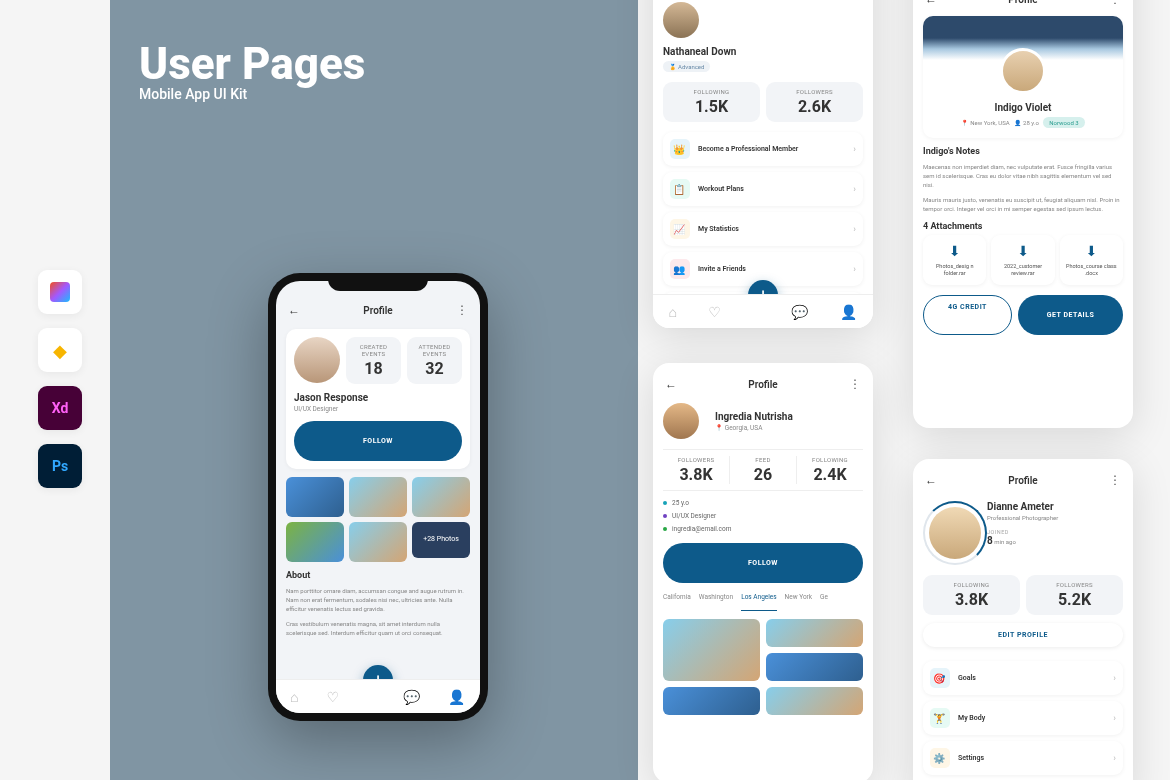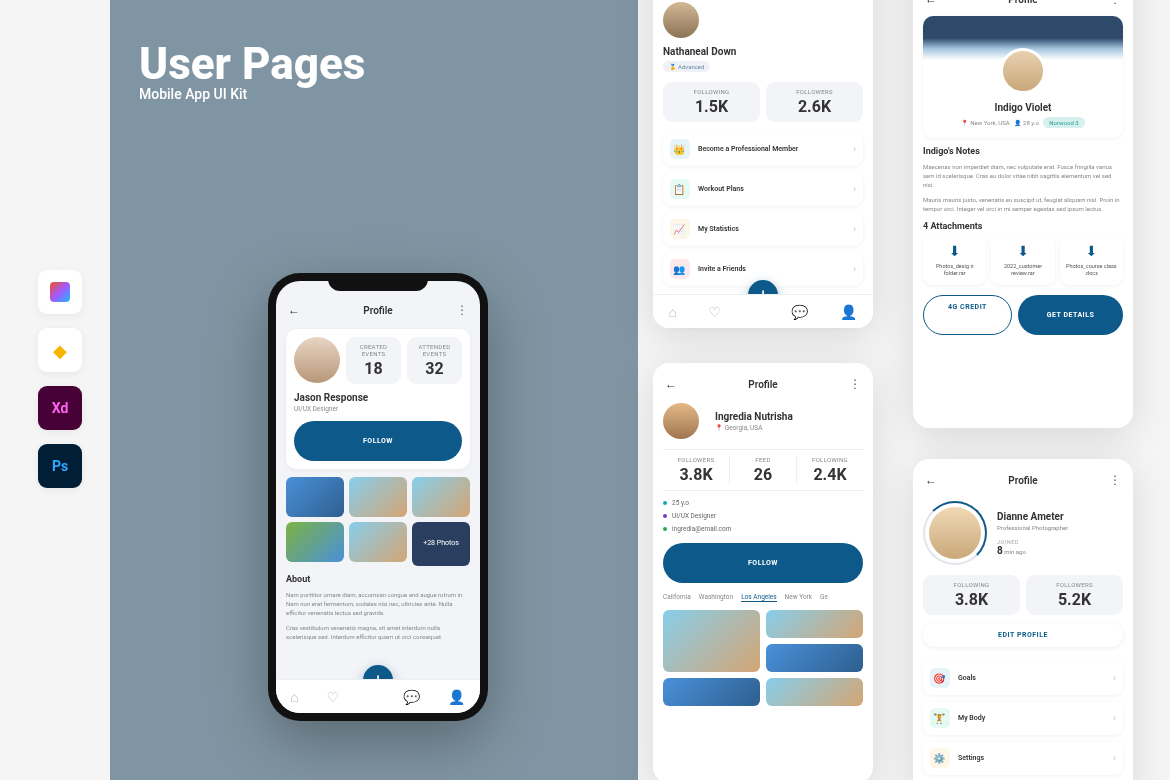--- a/index.html
+++ b/index.html
@@ -56,21 +56,21 @@
 
 .photo{background:linear-gradient(135deg,#4a90d9,#2e5f8f);border-radius:6px}
 .photo.warm{background:linear-gradient(135deg,#87ceeb,#d4a574)}
 .photo.green{background:linear-gradient(135deg,#7cb342,#4a90d9)}
 .photo.dark{background:#2a3f5f;color:#fff;display:flex;align-items:center;justify-content:center;font-size:7px;text-align:center;line-height:1.3}
 
 .hero-img{background:linear-gradient(180deg,#2d4a6b 40%,#a8c8e0 60%,#fff 80%);border-radius:10px}
 
 .badge-pill{display:inline-block;padding:2px 6px;border-radius:8px;font-size:6px}
 .tabs{display:flex;gap:8px;font-size:6.5px;color:#888;margin:10px 0 8px;overflow:hidden;white-space:nowrap}
-.tab.active{color:#0d5a8a;border-bottom:1.5px solid #0d5a8a;padding-bottom:0}
+.tab.active{color:#0d5a8a;border-bottom:1.5px solid #0d5a8a;padding-bottom:9px}
 
 .para{font-size:6px;color:#888;line-height:1.5;margin-top:6px}
 .section-title{font-size:9px;font-weight:700;color:#333;margin:8px 0 4px}
 
 .att-box{background:#fff;border-radius:9px;padding:8px 4px;text-align:center;box-shadow:0 1px 4px rgba(0,0,0,.06);flex:1}
 .att-icon{color:#0d5a8a;font-size:14px}
 .att-label{font-size:5.5px;color:#555;margin-top:4px;line-height:1.3}
 
 .ring{width:64px;height:64px;border-radius:50%;border:2.5px solid #e0e6ec;border-top-color:#0d5a8a;border-right-color:#0d5a8a;display:flex;align-items:center;justify-content:center}
 
@@ -119,21 +119,21 @@
         <div style="font-size:10px;font-weight:700;margin-top:8px">Jason Response</div>
         <div style="font-size:6.5px;color:#888;margin-top:2px">UI/UX Designer</div>
         <div class="btn-primary" style="margin-top:8px">FOLLOW</div>
       </div>
       <div style="display:grid;grid-template-columns:repeat(3,1fr);gap:5px;margin-top:8px">
         <div class="photo" style="height:40px"></div>
         <div class="photo warm" style="height:40px"></div>
         <div class="photo warm" style="height:40px"></div>
         <div class="photo green" style="height:40px"></div>
         <div class="photo warm" style="height:40px"></div>
-        <div class="photo dark" style="height:44px">+28 Photos</div>
+        <div class="photo dark" style="height:36px">+28 Photos</div>
       </div>
       <div class="section-title">About</div>
       <div class="para">Nam porttitor ornare diam, accumsan congue and augue rutrum in. Nam non erat fermentum, sodales nisi nec, ultricies ante. Nulla efficitur venenatis lectus sed gravida.</div>
       <div class="para">Cras vestibulum venenatis magna, sit amet interdum nulla scelerisque sed. Interdum efficitur quam ut orci consequat.</div>
     </div>
     <div class="fab">+</div>
     <div class="bottom-nav">
       <span class="bn-icon">⌂</span>
       <span class="bn-icon">♡</span>
       <span class="bn-icon" style="opacity:0">+</span>
@@ -290,21 +290,21 @@
   </div>
 </div>
 
 <div class="card c4">
   <div class="card-inner">
     <div class="header-row">
       <span class="back-arrow">←</span>
       <span class="header-title">Profile</span>
       <span class="dots">⋮</span>
     </div>
-    <div style="display:flex;align-items:center;gap:10px;margin-top:10px">
+    <div style="display:flex;margin-top:10px">
       <div class="ring">
         <div class="avatar" style="width:52px;height:52px;background:linear-gradient(180deg,#f0d9b5,#c9a87a)"></div>
       </div>
       <div>
         <div style="font-size:10px;font-weight:700">Dianne Ameter</div>
         <div style="font-size:6px;color:#888;margin-top:2px">Professional Photographer</div>
         <div style="font-size:5.5px;color:#aaa;margin-top:8px;letter-spacing:.5px">JOINED</div>
         <div style="font-size:6px;color:#888"><b style="font-size:10px;color:#333">8</b> <span>min ago</span></div>
       </div>
     </div>

